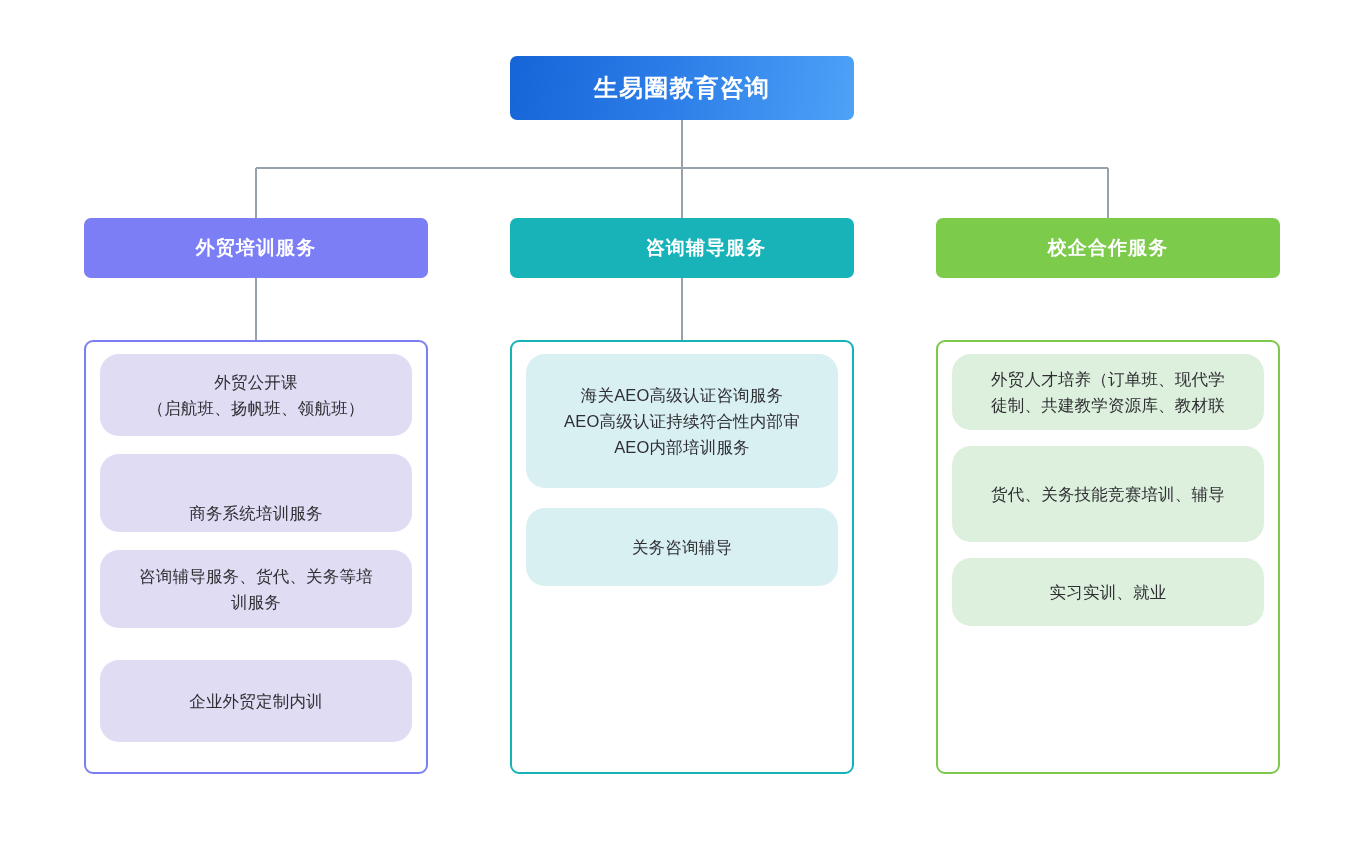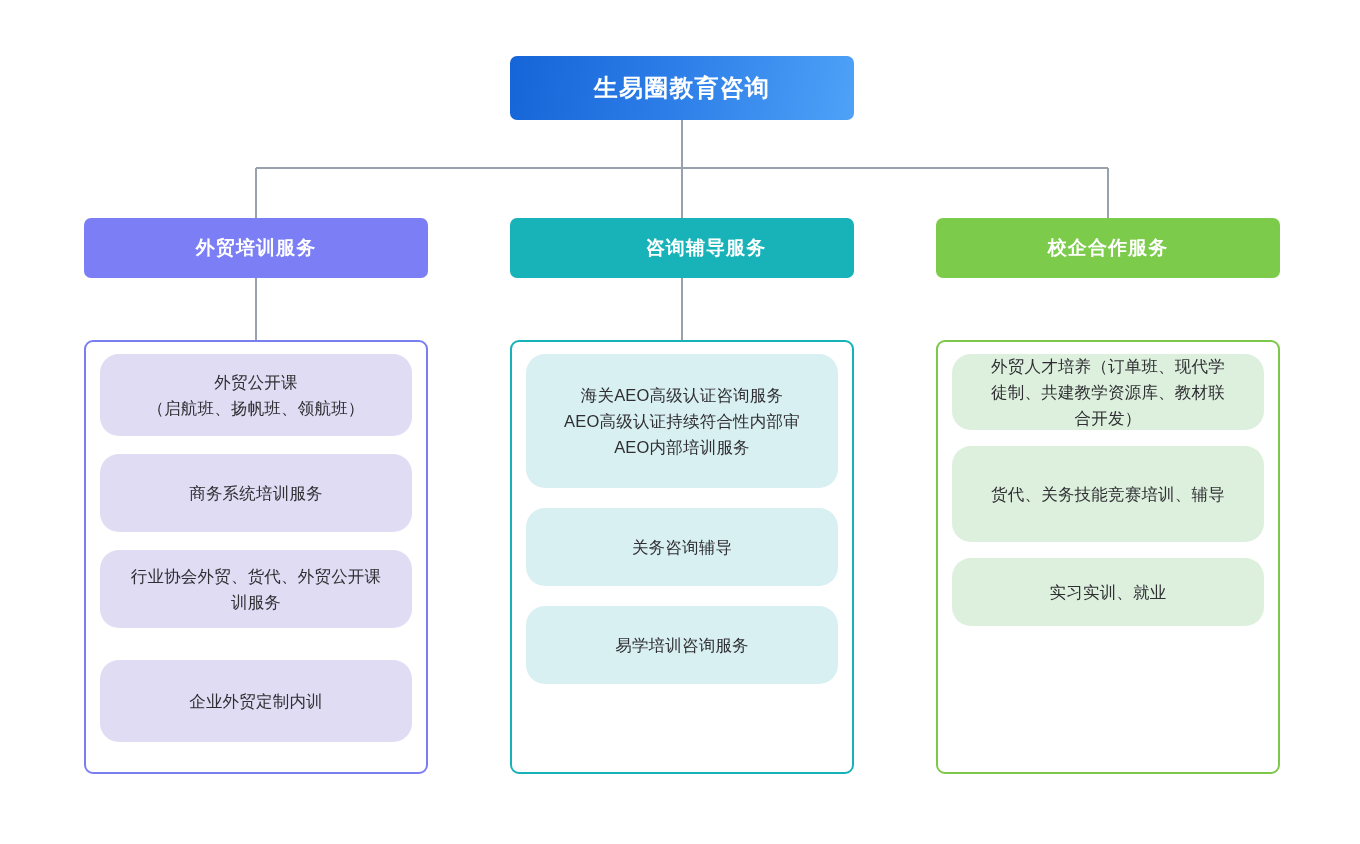--- a/index.html
+++ b/index.html
@@ -114,21 +114,21 @@
   .column-middle .col-body   { border-color: #15b2b7; }
   .column-middle .item       { background: #d9f0f2; }
 
   
   .column-right .col-header { background: #7ccb4b; }
   .column-right .col-body   { border-color: #7cc84a; }
   .column-right .item       { background: #dcf0dd; }
 
   
   .column-left   .item:nth-child(1) { height: 82px; margin-bottom: 18px; }
-  .column-left   .item:nth-child(2) { height: 78px; margin-bottom: 18px; }
+  .column-left   .item:nth-child(2) { height: 78px; margin-bottom: 18px; align-items: flex-end; }
   .column-left   .item:nth-child(3) { height: 78px; margin-bottom: 18px; }
   .column-left   .item:nth-child(4) { height: 82px; margin-top: 14px; }
 
   .column-middle .item:nth-child(1) { height: 134px; margin-bottom: 20px; }
   .column-middle .item:nth-child(2) { height: 78px; margin-bottom: 20px; }
   .column-middle .item:nth-child(3) { height: 78px; margin-bottom: 20px; }
   .column-middle .item:nth-child(4) { height: 78px; }
 
   .column-right  .item:nth-child(1) { height: 76px; margin-bottom: 16px; }
   .column-right  .item:nth-child(2) { height: 96px; margin-bottom: 16px; }
@@ -171,21 +171,21 @@
           <span class="item-line">（启航班、扬帆班、领航班）</span>
         </span>
       </div>
       <div class="item">
         <span>
           <span class="item-line">商务系统培训服务</span>
         </span>
       </div>
       <div class="item">
         <span>
-          <span class="item-line">行业协会外贸、货代、外贸公开课</span>
+          <span class="item-line">咨询辅导服务、货代、关务等培</span>
           <span class="item-line">训服务</span>
         </span>
       </div>
       <div class="item">
         <span>
           <span class="item-line">企业外贸定制内训</span>
         </span>
       </div>
     </div>
   </div>
@@ -200,38 +200,32 @@
           <span class="item-line">海关AEO高级认证咨询服务</span>
           <span class="item-line">AEO高级认证持续符合性内部审</span>
           <span class="item-line">AEO内部培训服务</span>
         </span>
       </div>
       <div class="item">
         <span>
           <span class="item-line">关务咨询辅导</span>
         </span>
       </div>
-      <div class="item">
-        <span>
-          <span class="item-line">易学培训咨询服务</span>
-        </span>
-      </div>
     </div>
   </div>
 
   <div class="column column-right">
     <div class="col-header">
       <span>校企合作服务</span>
     </div>
     <div class="col-body">
       <div class="item">
         <span>
           <span class="item-line">外贸人才培养（订单班、现代学</span>
           <span class="item-line">徒制、共建教学资源库、教材联</span>
-          <span class="item-line">合开发）</span>
         </span>
       </div>
       <div class="item">
         <span>
           <span class="item-line">货代、关务技能竞赛培训、辅导</span>
         </span>
       </div>
       <div class="item">
         <span>
           <span class="item-line">实习实训、就业</span>

